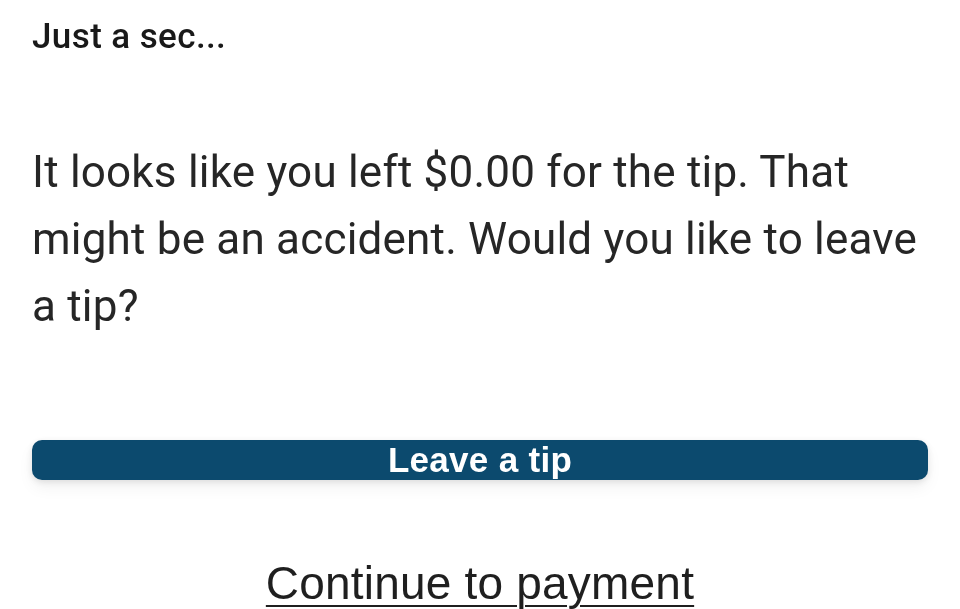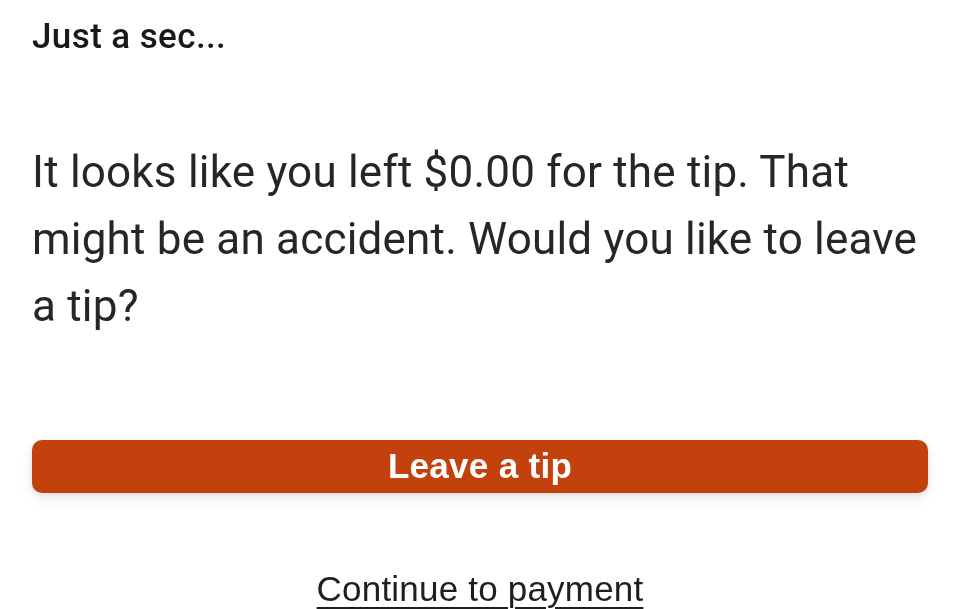--- a/index.html
+++ b/index.html
@@ -29,42 +29,42 @@
     .dialog-message {
       font-size: 44px;
       font-weight: 400;
       color: #262626;
       line-height: 1.52;
       margin-bottom: 100px;
       letter-spacing: 0.2px;
     }
     .primary-button {
       width: 100%;
-      background: #c2410c;
+      background: #0c4a6e;
       color: #ffffff;
       border: none;
       border-radius: 10px;
       font-size: 35px;
       font-weight: 600;
       text-align: center;
       cursor: pointer;
       letter-spacing: 0.3px;
       height: 121px;
       display: flex;
       align-items: center;
       justify-content: center;
       box-shadow: 0 2px 6px rgba(0,0,0,0.10), 0 8px 16px rgba(0,0,0,0.05);
     }
     .secondary-row {
       display: flex;
       justify-content: center;
       padding-top: 76px;
     }
     .secondary-link {
-      font-size: 35px;
+      font-size: 46px;
       font-weight: 400;
       color: #1f1f1f;
       text-decoration: underline;
       text-underline-offset: 6px;
       text-decoration-thickness: 2px;
       cursor: pointer;
       background: none;
       border: none;
       letter-spacing: 0.2px;
     }

